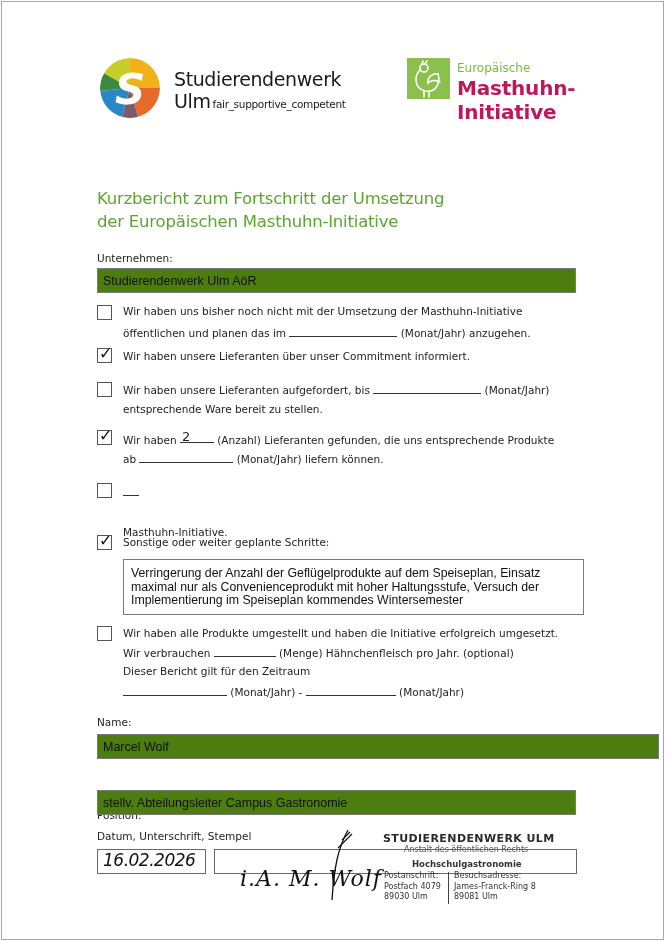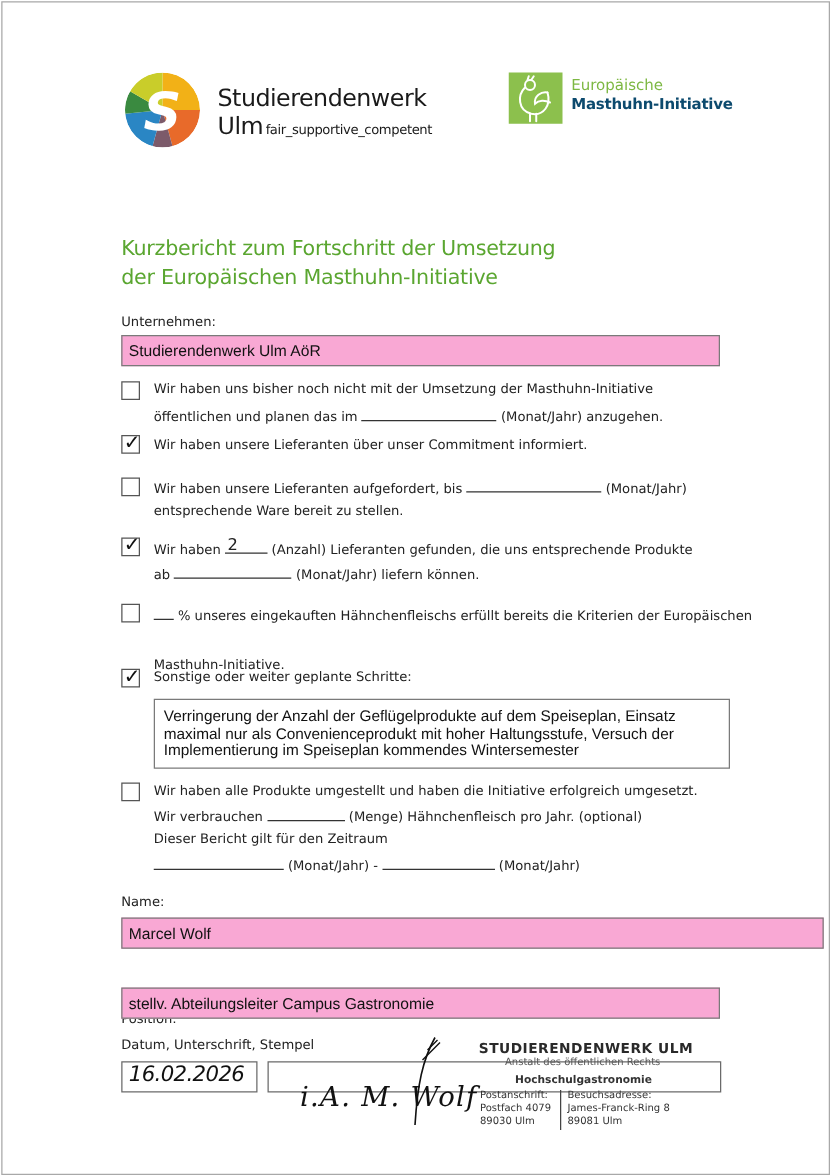--- a/index.html
+++ b/index.html
@@ -10,27 +10,27 @@
   
   .logo-swu { position: absolute; left: 100px; top: 58px; width: 240px; height: 64px; }
   .swu-circle { position: absolute; left: 0; top: 0; width: 60px; height: 60px; border-radius: 50%; overflow: hidden; }
   .swu-name { position: absolute; left: 74px; top: 10px; font-family: "DejaVu Sans", sans-serif; font-size: 19px; letter-spacing: -0.4px; color: #1a1a1a; }
   .swu-city { position: absolute; left: 74px; top: 32px; font-family: "DejaVu Sans", sans-serif; font-size: 19px; color: #1a1a1a; letter-spacing: -0.4px; }
   .swu-tag { font-size: 10.5px; letter-spacing: -0.3px; margin-left: 2px; }
 
   .logo-emi { position: absolute; left: 407px; top: 58px; width: 210px; height: 42px; }
   .emi-box { position: absolute; left: 0; top: 0; width: 43px; height: 41px; background: #8cc04d; }
   .emi-top { position: absolute; left: 50px; top: 3px; font-size: 12px; color: #7db843; font-family: "DejaVu Sans", sans-serif; }
-  .emi-main { position: absolute; left: 50px; top: 18px; font-size: 12px; font-weight: bold; color: #0c4a6e; font-family: "DejaVu Sans", sans-serif; letter-spacing: -0.2px; }
+  .emi-main { position: absolute; left: 50px; top: 18px; font-size: 20px; font-weight: bold; color: #be185d; font-family: "DejaVu Sans", sans-serif; letter-spacing: -0.2px; }
 
   
   .title { position: absolute; left: 97px; top: 187px; font-family: "DejaVu Sans", sans-serif; font-size: 16.5px; line-height: 23px; color: #5aa630; letter-spacing: -0.2px; }
 
   .label { position: absolute; font-size: 10.5px; color: #222; font-family: "DejaVu Sans", sans-serif; }
-  .field { position: absolute; border: 1px solid #7a7a7a; background: #f9a8d4; font-family: "Liberation Sans", sans-serif; font-size: 12.5px; color: #111; padding-left: 5px; display: flex; align-items: center; }
+  .field { position: absolute; border: 1px solid #7a7a7a; background: #4d7c0f; font-family: "Liberation Sans", sans-serif; font-size: 12.5px; color: #111; padding-left: 5px; display: flex; align-items: center; }
 
   .cb { position: absolute; left: 97px; width: 15px; height: 15px; border: 1px solid #555; background: #fff; }
   .cb .tick { position: absolute; left: 1px; top: -4px; font-size: 16px; line-height: 18px; color: #111; font-family: "DejaVu Sans", sans-serif; }
   .line { position: absolute; left: 123px; font-size: 10.5px; color: #222; white-space: nowrap; font-family: "DejaVu Sans", sans-serif; }
   .blank { display: inline-block; border-bottom: 1px solid #333; height: 11px; vertical-align: baseline; text-align: left; }
   .blank .fill { font-size: 13px; position: relative; top: -3px; left: 2px; font-family: "DejaVu Sans", sans-serif; }
 
   .textarea { position: absolute; left: 123px; top: 559px; width: 461px; height: 56px; border: 1px solid #7a7a7a; padding: 7px 7px; font-family: "Liberation Sans", sans-serif; font-size: 12.3px; line-height: 13.5px; color: #111; }
 
   .date-box { position: absolute; left: 97px; top: 849px; width: 109px; height: 25px; border: 1px solid #6a6a6a; }
@@ -114,21 +114,21 @@
   </div>
 <div class="line" style="top:432px;">
   <span>Wir haben </span><span class="blank" style="width:34px;"><span class="fill">2</span></span><span> (Anzahl) Lieferanten gefunden, die uns entsprechende Produkte</span>
 </div>
 <div class="line" style="top:452px;">
   <span>ab </span><span class="blank" style="width:94px;"><span class="fill"></span></span><span> (Monat/Jahr) liefern können.</span>
 </div>
 
 <div class="cb" style="top:483px;"></div>
 <div class="line" style="top:485px;">
-  <span class="blank" style="width:16px;"><span class="fill"></span></span><span> % unseres eingekauften Hähnchenfleischs erfüllt bereits die Kriterien der Europäischen</span>
+  <span class="blank" style="width:16px;"><span class="fill"></span></span>
 </div>
 <div class="line" style="top:503px;margin-top:23px;">Masthuhn-Initiative.</div>
 
 <div class="cb" style="top:535px;">
     <span class="tick">✓</span>
   </div>
 <div class="line" style="top:536px;">Sonstige oder weiter geplante Schritte:</div>
 <div class="textarea">Verringerung der Anzahl der Geflügelprodukte auf dem Speiseplan, Einsatz maximal nur als Convenienceprodukt mit hoher Haltungsstufe, Versuch der Implementierung im Speiseplan kommendes Wintersemester</div>
 
 <div class="cb" style="top:626px;"></div>

